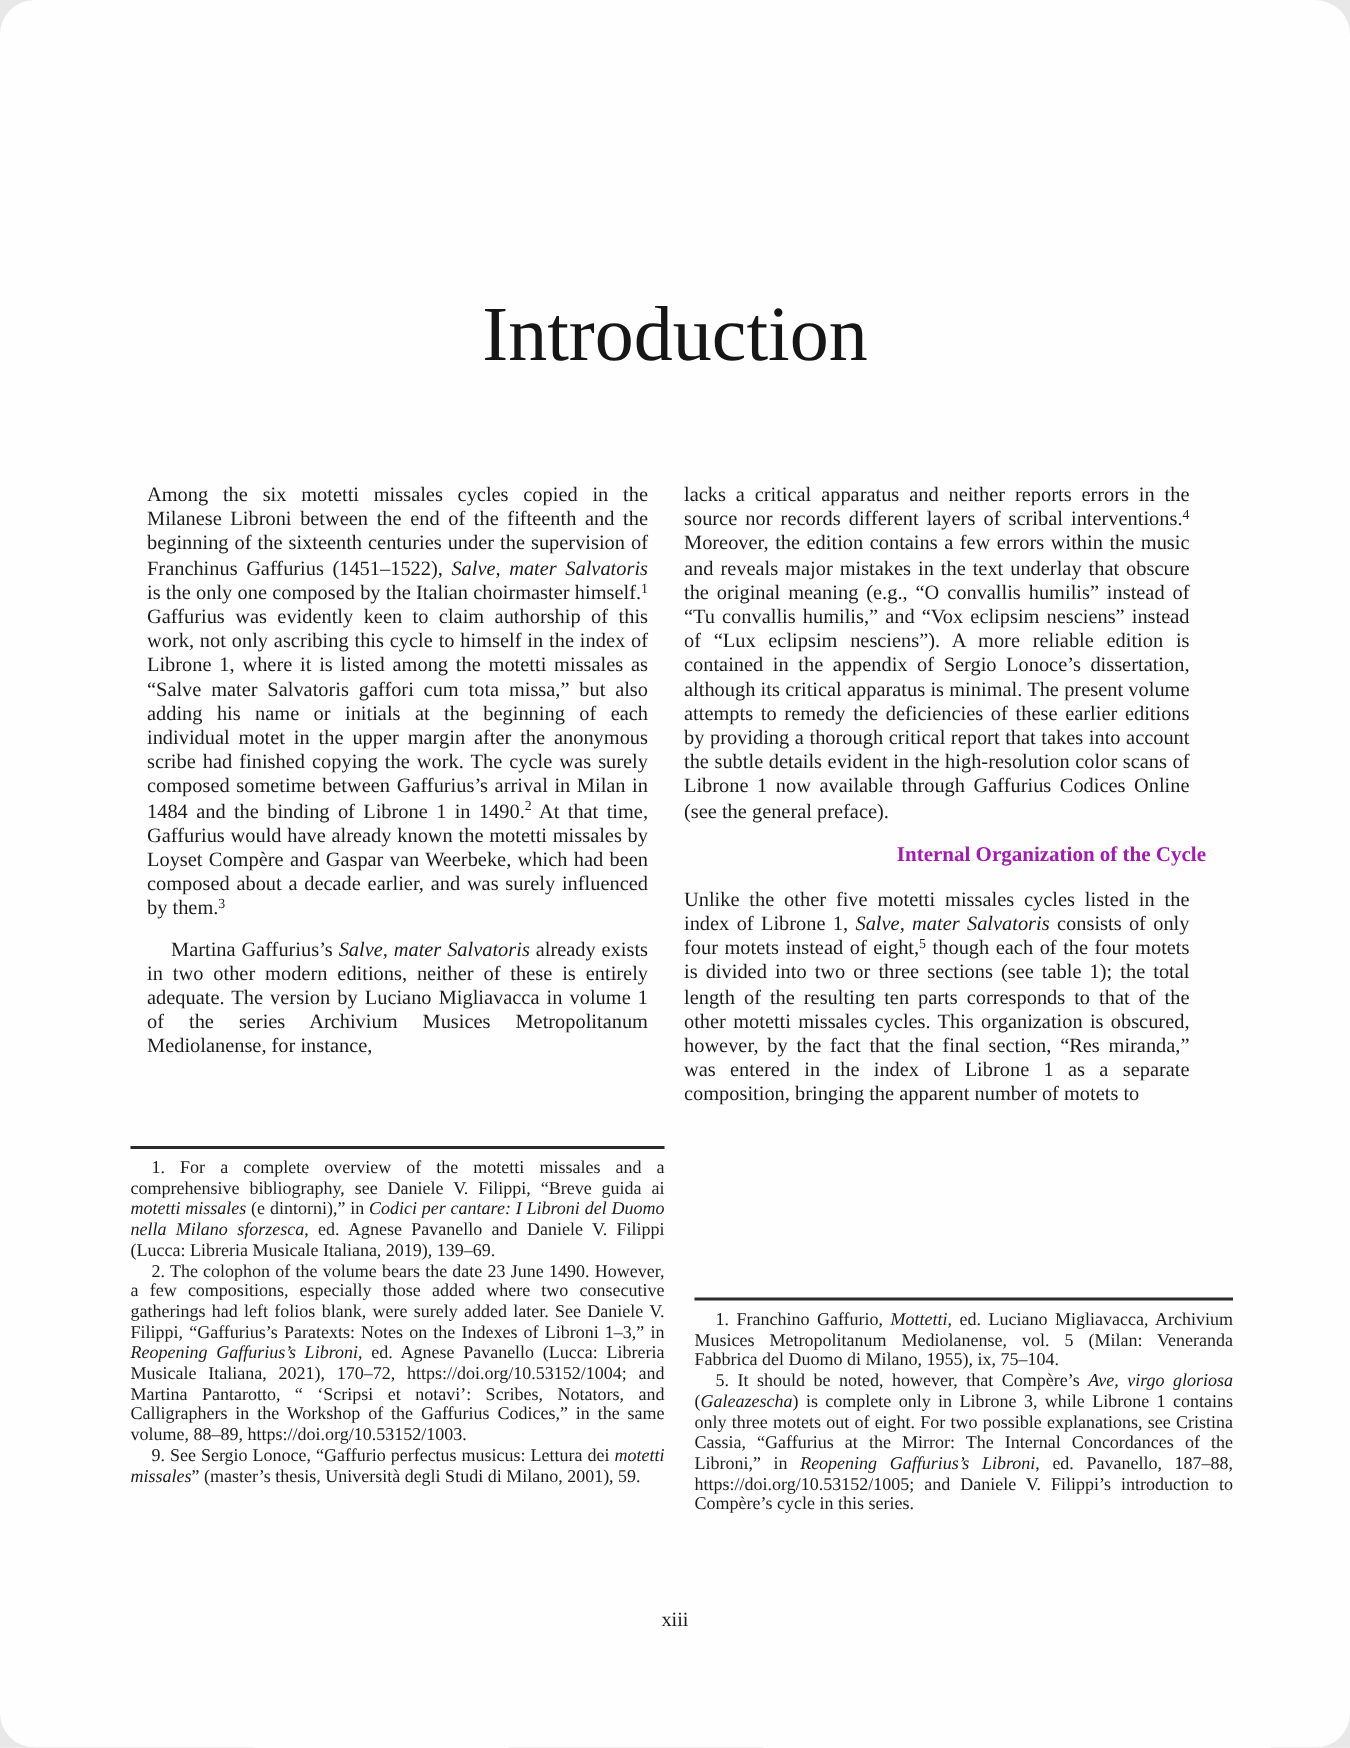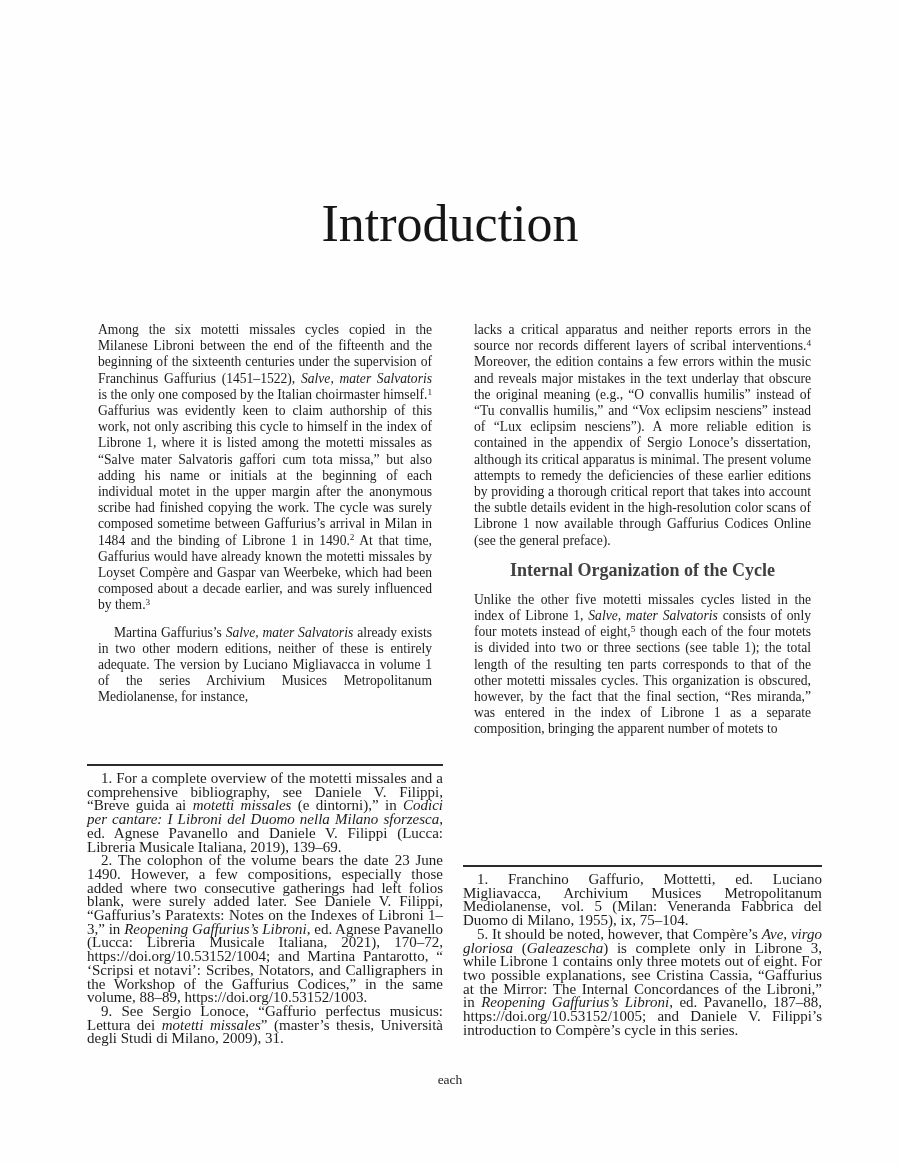--- a/index.html
+++ b/index.html
@@ -9,20 +9,21 @@
   }
   .page {
     position: relative;
     width: 900px;
     height: 1165px;
     margin: 0 auto;
     background: #fefefe;
     color: #1c1c1c;
     font-family: "Liberation Serif", "DejaVu Serif", serif;
     overflow: hidden;
+    border-radius: 23px;
   }
   .title {
     position: absolute;
     top: 193px;
     left: 0;
     width: 900px;
     margin: 0;
     text-align: center;
     font-size: 52px;
     font-weight: 400;
@@ -31,34 +32,34 @@
   }
   .col {
     position: absolute;
     text-align: justify;
     font-size: 13.6px;
     line-height: 16.2px;
     -webkit-hyphens: auto;
     hyphens: auto;
   }
   .col-left  { left: 87px;  top: 311px; width: 356px; }
-  .col-right { left: 463px; top: 311px; width: 359px; }
+  .col-right { left: 445px; top: 311px; width: 359px; }
   p.body-par { margin: 11px; }
   p.indent { text-indent: 16px; }
   h2.section-heading {
     margin: 9px 0 6px 0;
-    font-size: 18px;
+    font-size: 14px;
     line-height: 21px;
     font-weight: 700;
-    text-align: center;
-    color: #404040;
+    text-align: right;
+    color: #a21caf;
   }
   .footnotes {
     position: absolute;
-    font-size: 15px;
+    font-size: 12px;
     line-height: 13.7px;
     text-align: justify;
     -webkit-hyphens: auto;
     hyphens: auto;
   }
   .footnotes-left  { left: 87px;  top: 764px; width: 356px; }
   .footnotes-right { left: 463px; top: 865px; width: 359px; }
   .fn-rule {
     border: none;
     border-top: 2px solid #2b2b2b;
@@ -92,30 +93,30 @@
 
   <div class="col col-left">
     <p class="body-par"><span>Among the six motetti missales cycles copied in the Milanese Libroni between the end of the fifteenth and the beginning of the sixteenth centuries under the supervision of Franchinus Gaffurius (1451–1522), </span><span style="font-style: italic;">Salve, mater Salvatoris</span><span> is the only one composed by the Italian choirmaster himself.</span><sup>1</sup><span> Gaffurius was evidently keen to claim authorship of this work, not only ascribing this cycle to himself in the index of Librone 1, where it is listed among the motetti missales as “Salve mater Salvatoris gaffori cum tota missa,” but also adding his name or initials at the beginning of each individual motet in the upper margin after the anonymous scribe had finished copying the work. The cycle was surely composed sometime between Gaffurius’s arrival in Milan in 1484 and the binding of Librone 1 in 1490.</span><sup>2</sup><span> At that time, Gaffurius would have already known the motetti missales by Loyset Compère and Gaspar van Weerbeke, which had been composed about a decade earlier, and was surely influenced by them.</span><sup>3</sup></p>
     <p class="body-par indent"><span>Martina Gaffurius’s </span><span style="font-style: italic;">Salve, mater Salvatoris</span><span> already exists in two other modern editions, neither of these is entirely adequate. The version by Luciano Migliavacca in volume 1 of the series Archivium Musices Metropolitanum Mediolanense, for instance,</span></p>
   </div>
 
   <div class="footnotes footnotes-left">
     <hr class="fn-rule">
     <p class="fn"><span>1. For a complete overview of the motetti missales and a comprehensive bibliography, see Daniele V. Filippi, “Breve guida ai </span><span style="font-style: italic;">motetti missales</span><span> (e dintorni),” in </span><span style="font-style: italic;">Codici per cantare: I Libroni del Duomo nella Milano sforzesca</span><span>, ed. Agnese Pavanello and Daniele V. Filippi (Lucca: Libreria Musicale Italiana, 2019), 139–69.</span></p>
     <p class="fn"><span>2. The colophon of the volume bears the date 23 June 1490. However, a few compositions, especially those added where two consecutive gatherings had left folios blank, were surely added later. See Daniele V. Filippi, “Gaffurius’s Paratexts: Notes on the Indexes of Libroni 1–3,” in </span><span style="font-style: italic;">Reopening Gaffurius’s Libroni</span><span>, ed. Agnese Pavanello (Lucca: Libreria Musicale Italiana, 2021), 170–72, https://doi.org/10.53152/1004; and Martina Pantarotto, “ ‘Scripsi et notavi’: Scribes, Notators, and Calligraphers in the Workshop of the Gaffurius Codices,” in the same volume, 88–89, https://doi.org/10.53152/1003.</span></p>
-    <p class="fn"><span>9. See Sergio Lonoce, “Gaffurio perfectus musicus: Lettura dei </span><span style="font-style: italic;">motetti missales</span><span>” (master’s thesis, Università degli Studi di Milano, 2009), 31.</span></p>
+    <p class="fn"><span>9. See Sergio Lonoce, “Gaffurio perfectus musicus: Lettura dei </span><span style="font-style: italic;">motetti missales</span><span>” (master’s thesis, Università degli Studi di Milano, 2001), 59.</span></p>
   </div>
 
   <div class="col col-right">
     <p class="body-par"><span>lacks a critical apparatus and neither reports errors in the source nor records different layers of scribal interventions.</span><sup>4</sup><span> Moreover, the edition contains a few errors within the music and reveals major mistakes in the text underlay that obscure the original meaning (e.g., “O convallis humilis” instead of “Tu convallis humilis,” and “Vox eclipsim nesciens” instead of “Lux eclipsim nesciens”). A more reliable edition is contained in the appendix of Sergio Lonoce’s dissertation, although its critical apparatus is minimal. The present volume attempts to remedy the deficiencies of these earlier editions by providing a thorough critical report that takes into account the subtle details evident in the high-resolution color scans of Librone 1 now available through Gaffurius Codices Online (see the general preface).</span></p>
     <h2 class="section-heading">Internal Organization of the Cycle</h2>
     <p class="body-par"><span>Unlike the other five motetti missales cycles listed in the index of Librone 1, </span><span style="font-style: italic;">Salve, mater Salvatoris</span><span> consists of only four motets instead of eight,</span><sup>5</sup><span> though each of the four motets is divided into two or three sections (see table 1); the total length of the resulting ten parts corresponds to that of the other motetti missales cycles. This organization is obscured, however, by the fact that the final section, “Res miranda,” was entered in the index of Librone 1 as a separate composition, bringing the apparent number of motets to</span></p>
   </div>
 
   <div class="footnotes footnotes-right">
     <hr class="fn-rule">
-    <p class="fn"><span>1. Franchino Gaffurio, </span><span style="">Mottetti</span><span>, ed. Luciano Migliavacca, Archivium Musices Metropolitanum Mediolanense, vol. 5 (Milan: Veneranda Fabbrica del Duomo di Milano, 1955), ix, 75–104.</span></p>
+    <p class="fn"><span>1. Franchino Gaffurio, </span><span style="font-style: italic;">Mottetti</span><span>, ed. Luciano Migliavacca, Archivium Musices Metropolitanum Mediolanense, vol. 5 (Milan: Veneranda Fabbrica del Duomo di Milano, 1955), ix, 75–104.</span></p>
     <p class="fn"><span>5. It should be noted, however, that Compère’s </span><span style="font-style: italic;">Ave, virgo gloriosa</span><span> (</span><span style="font-style: italic;">Galeazescha</span><span>) is complete only in Librone 3, while Librone 1 contains only three motets out of eight. For two possible explanations, see Cristina Cassia, “Gaffurius at the Mirror: The Internal Concordances of the Libroni,” in </span><span style="font-style: italic;">Reopening Gaffurius’s Libroni</span><span>, ed. Pavanello, 187–88, https://doi.org/10.53152/1005; and Daniele V. Filippi’s introduction to Compère’s cycle in this series.</span></p>
   </div>
 
-  <div class="page-number">each</div>
+  <div class="page-number">xiii</div>
 
 </div>
 
 </body></html>

